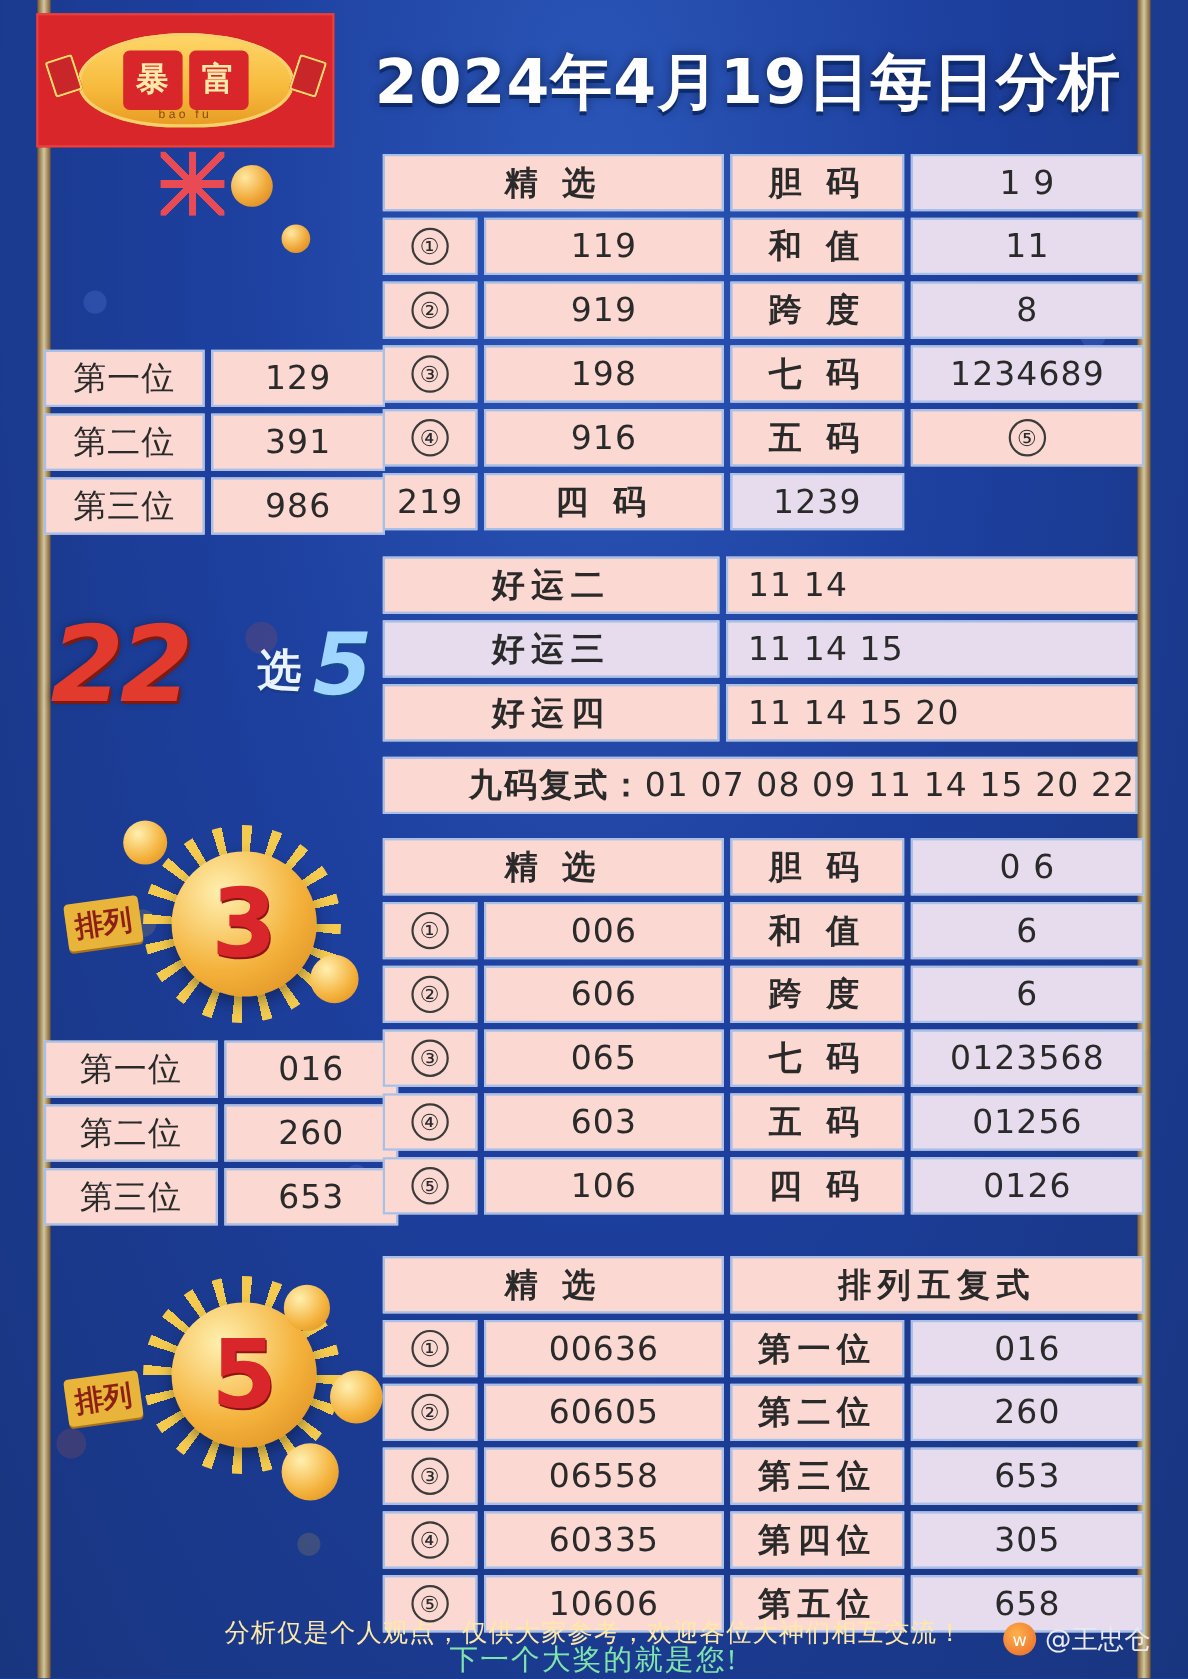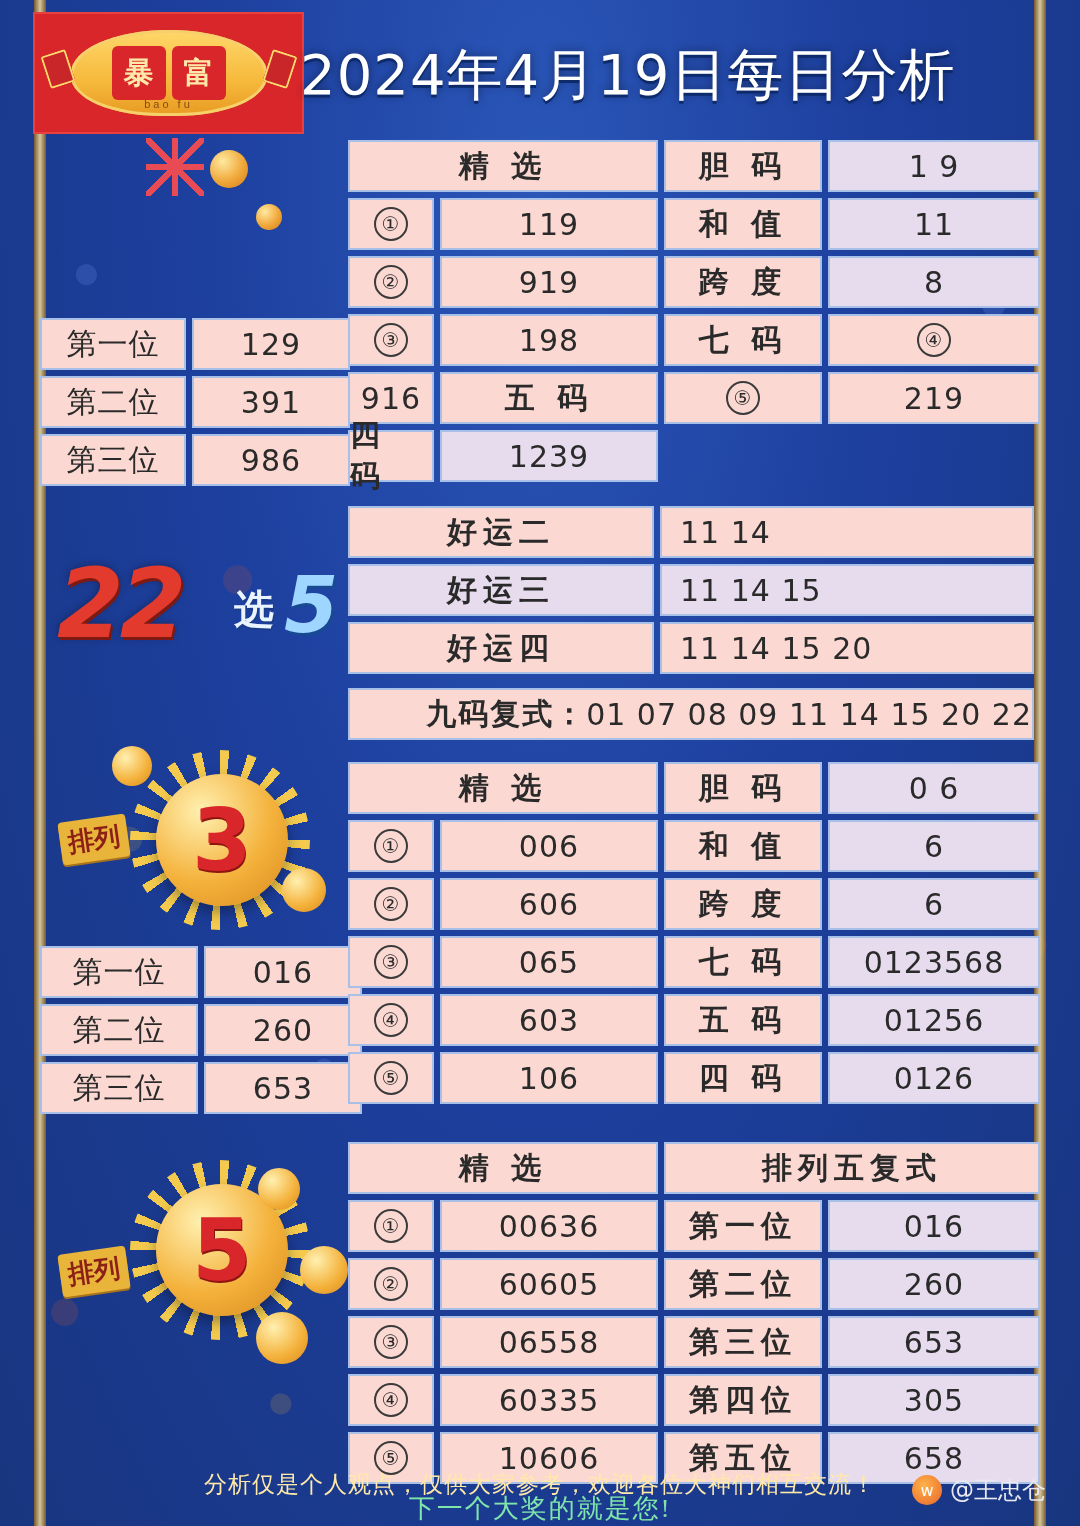--- a/index.html
+++ b/index.html
@@ -65,24 +65,25 @@
   .logo-sub { position:absolute; bottom:6px; font-size:11px; color:#8a4a10; letter-spacing:3px; }
   .firecracker {
     position:absolute; width:26px; height:34px; background:#c9262a; border-radius:3px;
     box-shadow: inset 0 0 0 2px #ffd76a;
   }
   .firecracker.fc-l { left:-26px; top:22px; transform:rotate(-18deg); }
   .firecracker.fc-r { right:-26px; top:22px; transform:rotate(18deg); }
 
   #title {
     position:absolute; left:300px; top:38px; width:760px;
-    color:#fff; font-size:56px; font-weight:normal; letter-spacing:1px;
+    color:#fff; font-size:56px; font-weight:bold; letter-spacing:1px;
     font-family:"DejaVu Sans", sans-serif;
     text-shadow:0 3px 0 #0d2a6b, 0 0 10px rgba(0,0,0,.45);
     white-space:nowrap;
+    text-align:center;
   }
 
   
   .game-mark { position:absolute; font-family:"DejaVu Sans", sans-serif; }
 
   #mark-3d { left:60px; top:132px; width:240px; height:180px; }
   #mark-3d .d3 {
     font-size:120px; font-weight:bold; font-style:italic;
     background:linear-gradient(180deg,#8fd4ff,#2f7ddd 55%,#17468f);
     -webkit-background-clip:text; background-clip:text; color:transparent;
@@ -101,21 +102,21 @@
       linear-gradient(0deg, transparent 44%, #ff4d4d 44%, #ff4d4d 56%, transparent 56%),
       linear-gradient(90deg, transparent 44%, #ff4d4d 44%, #ff4d4d 56%, transparent 56%),
       linear-gradient(45deg, transparent 46%, #ff4d4d 46%, #ff4d4d 54%, transparent 54%),
       linear-gradient(-45deg, transparent 46%, #ff4d4d 46%, #ff4d4d 54%, transparent 54%);
     opacity:.9;
   }
 
   #mark-22 { left:46px; top:548px; width:290px; height:120px; }
   #mark-22 .n22 {
     font-size:96px; font-weight:bold; font-style:italic; letter-spacing:-4px;
-    color:#e23b2e; text-shadow:2px 3px 0 #7e1a12, 0 0 8px rgba(0,0,0,.35);padding-left:11px;
+    color:#e23b2e; text-shadow:2px 3px 0 #7e1a12, 0 0 8px rgba(0,0,0,.35);
   }
   #mark-22 .sel {
     position:absolute; left:188px; top:34px; font-size:40px; font-weight:bold;
     color:#eaf4ff; text-shadow:1px 2px 0 #1a3c86;
   }
   #mark-22 .n5 {
     position:absolute; left:238px; top:12px; font-size:78px; font-weight:bold; font-style:italic;
     color:#9fd6ff; text-shadow:2px 3px 0 #174a92;
   }
 
@@ -300,20 +301,21 @@
     </div>
   <div class="cell">919</div>
   <div class="cell hdr">跨  度</div>
   <div class="cell lav">8</div>
 
   <div class="cell">
       <span class="circ">③</span>
     </div>
   <div class="cell">198</div>
   <div class="cell hdr">七  码</div>
+  <div class="cell lav">1234689</div>
 
   <div class="cell">
       <span class="circ">④</span>
     </div>
   <div class="cell">916</div>
   <div class="cell hdr">五  码</div>
 
   <div class="cell">
       <span class="circ">⑤</span>
     </div>

